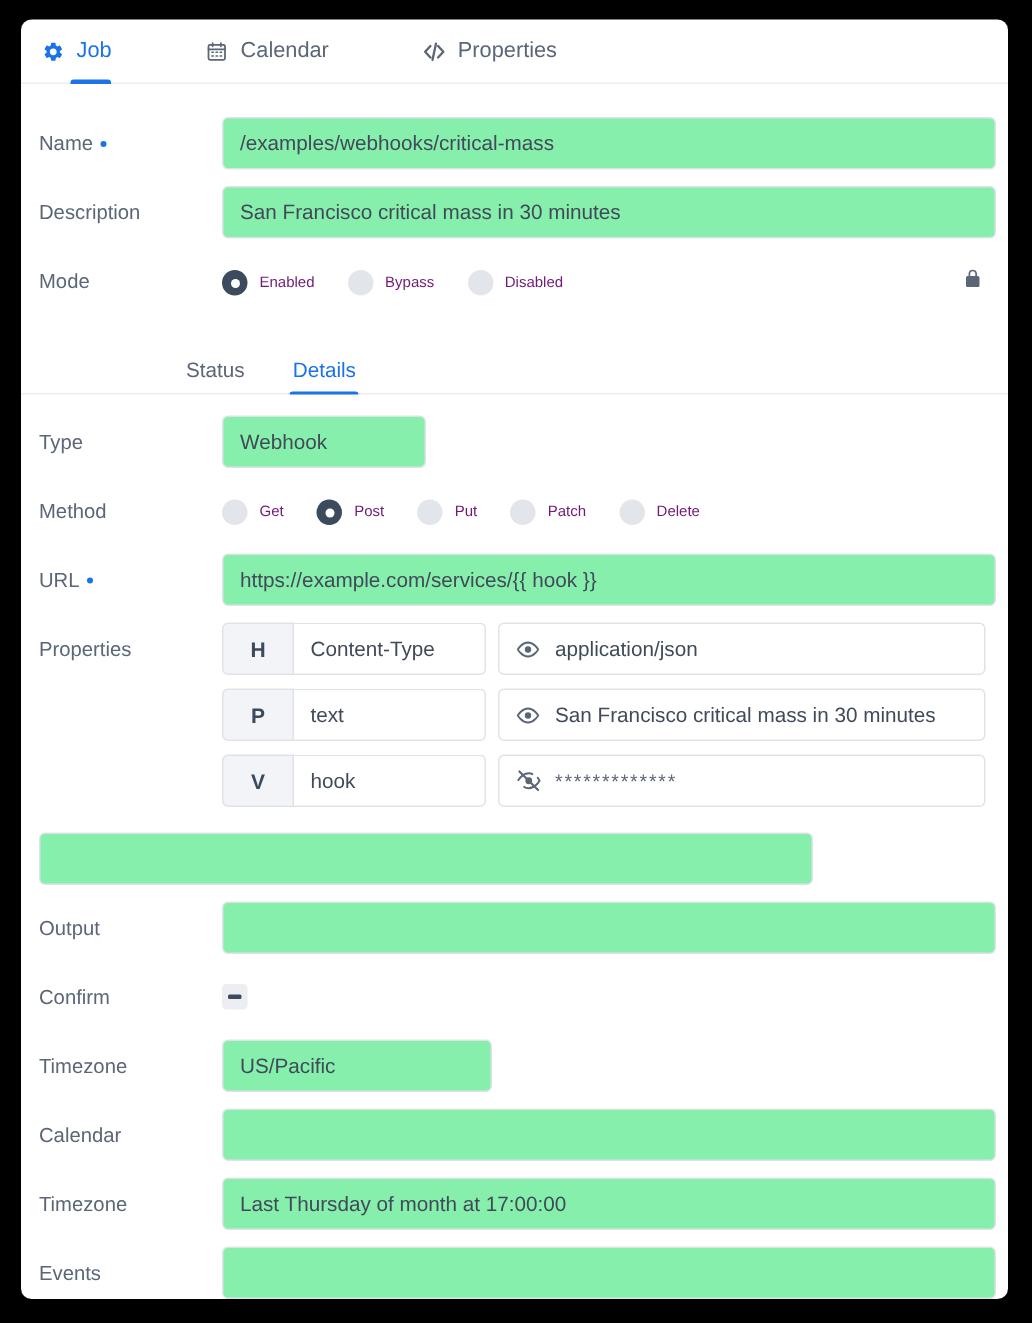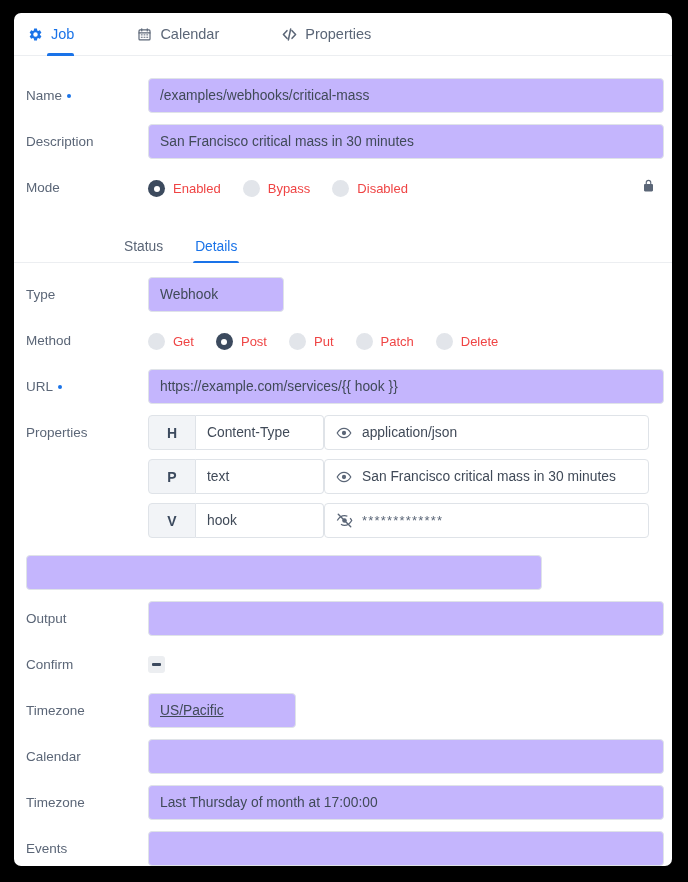--- a/index.html
+++ b/index.html
@@ -102,32 +102,32 @@
   }
   .field {
     flex: 1;
     position: relative;
   }
   .input {
     box-sizing: border-box;
     height: 35px;
     border: 1px solid #dfe3e8;
     border-radius: 4px;
-    background: #c4b5fd;
+    background: #86efac;
     display: flex;
     align-items: center;
     padding: 0 11px;
     font-size: 13.8px;
     color: #404a58;
     width: 516px;
     white-space: nowrap;
     overflow: hidden;
   }
   .input.narrow { width: 136px; }
-  .input.tz { width: 148px; text-decoration: underline; }
+  .input.tz { width: 180px; }
 
   
   .radios {
     display: flex;
     align-items: center;
     height: 35px;
     padding-top: 1px;
   }
   .radio {
     display: flex;
@@ -150,22 +150,22 @@
     content: "";
     position: absolute;
     left: 5.5px;
     top: 5.5px;
     width: 6px;
     height: 6px;
     border-radius: 50%;
     background: #ffffff;
   }
   .radio .rl {
-    font-size: 13px;
-    color: #ef4444;
+    font-size: 10px;
+    color: #701a75;
   }
   .lock {
     position: absolute;
     right: 16px;
     top: 7px;
     color: #5b6677;
   }
 
   
   .subtabs {
@@ -227,20 +227,21 @@
     font-size: 13.8px;
     color: #404a58;
   }
   .pval {
     box-sizing: border-box;
     flex: 0 0 auto;
     width: 325px;
     height: 35px;
     border: 1px solid #dfe3e8;
     border-radius: 4px;
+    margin-left: 8px;
     display: flex;
     align-items: center;
     gap: 9px;
     padding: 0 11px;
     font-size: 13.8px;
     color: #404a58;
     white-space: nowrap;
     overflow: hidden;
   }
   .pval .eye { color: #5b6677; display: inline-flex; flex: 0 0 17px; }

